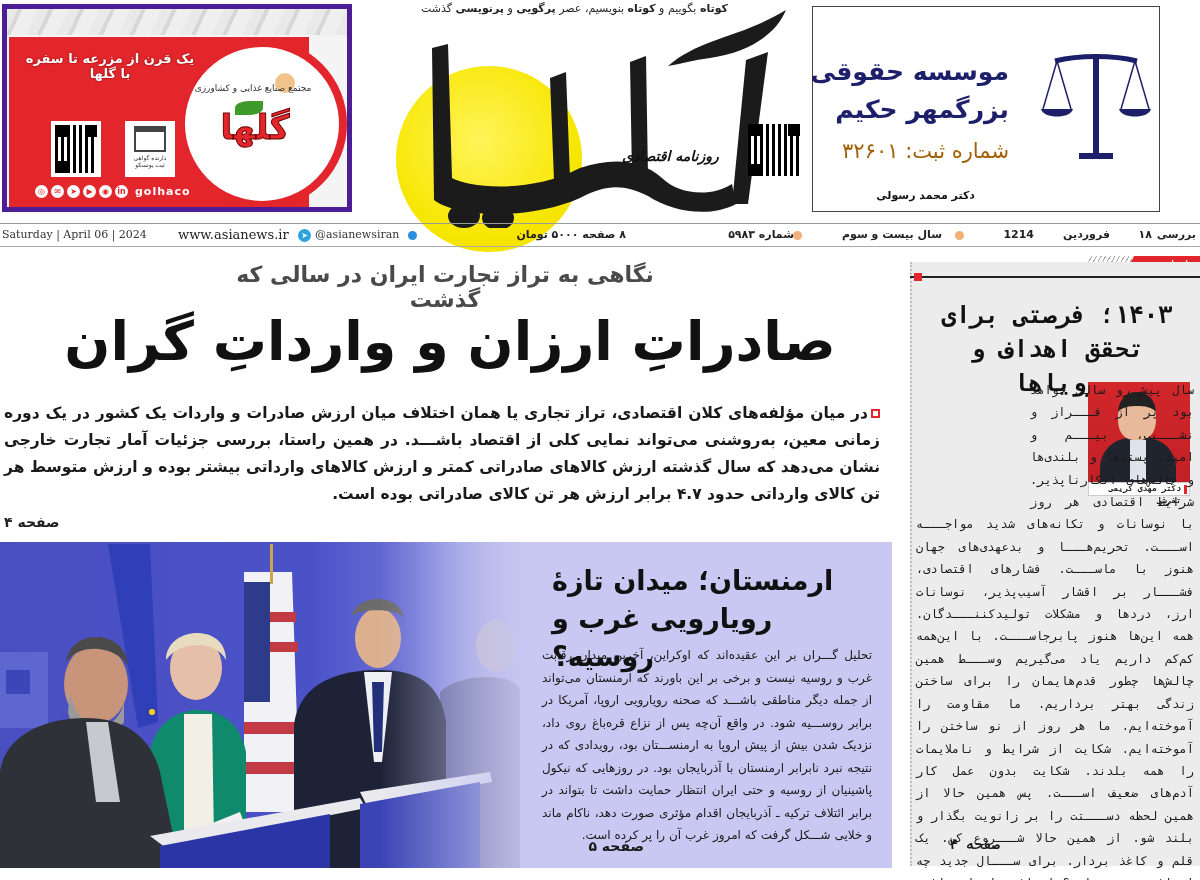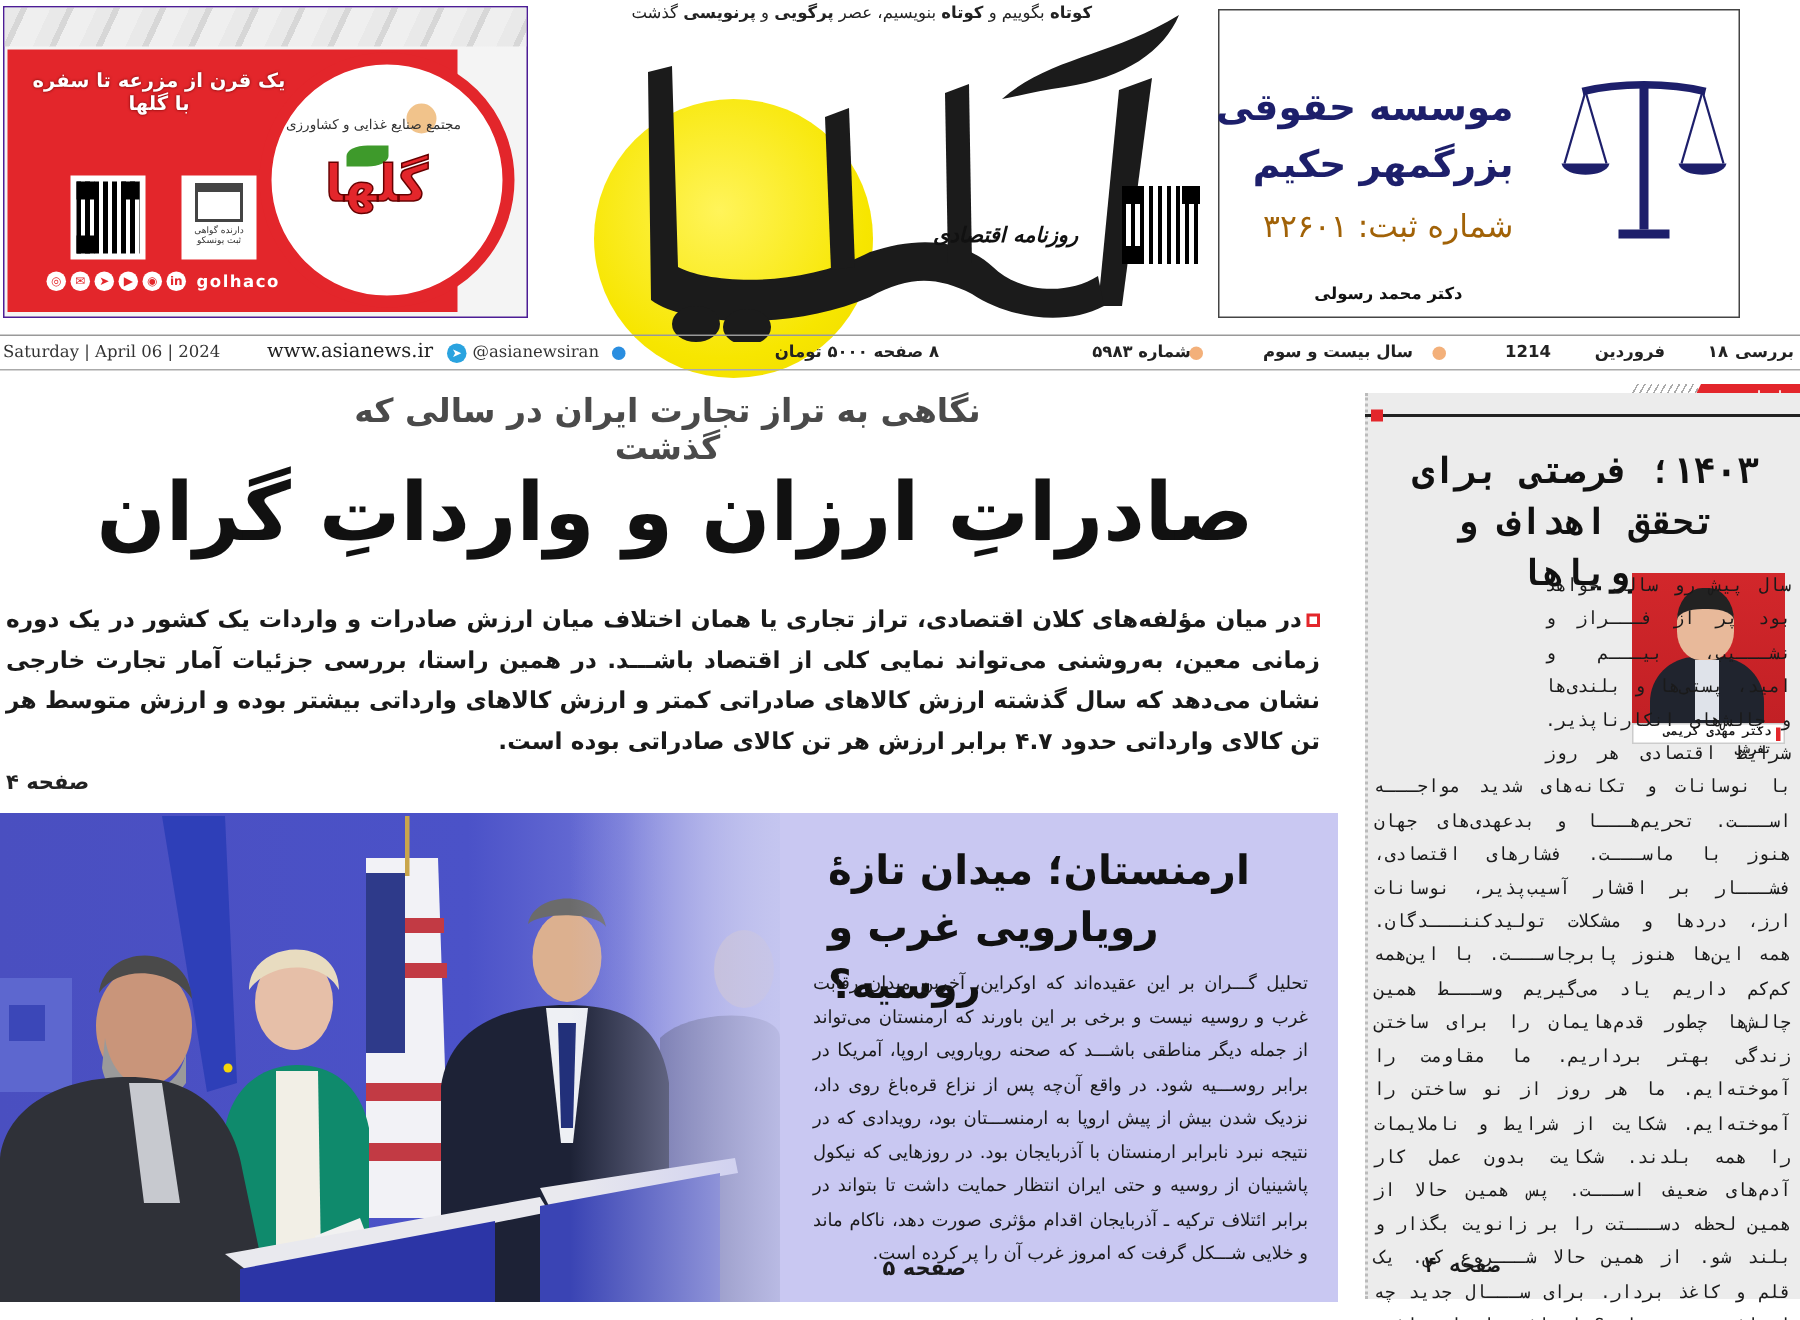--- a/index.html
+++ b/index.html
@@ -2,21 +2,21 @@
 <html><head>
 <meta charset="utf-8">
 <style>
   * { box-sizing: border-box; margin: 0; padding: 0; }
   html, body { width: 1200px; height: 880px; overflow: hidden; background: #ffffff; }
   body { position: relative; font-family: "DejaVu Sans", sans-serif; color: #1a1a1a; }
 
   
   .ad-left {
     position: absolute; left: 2px; top: 4px; width: 350px; height: 208px;
-    border: 1px solid #4c1d95; background: #f4f4f4; overflow: hidden;
+    border: 5px solid #4c1d95; background: #f4f4f4; overflow: hidden;
   }
   .ad-left .herbs { position: absolute; left: 0; top: 0; right: 0; height: 26px;
     background: repeating-linear-gradient(115deg, #e9e9e9 0 10px, #d7d7d7 10px 14px, #efefef 14px 28px); }
   .ad-left .red { position: absolute; left: 2px; top: 28px; width: 300px; height: 175px; background: #e3262b; }
   .ad-left .circle { position: absolute; left: 170px; top: 30px; width: 170px; height: 170px; border-radius: 50%;
     background: #fff; border: 8px solid #e3262b; }
   .ad-left .slogan { position: absolute; left: 18px; top: 42px; width: 170px; text-align: center;
     color: #fff; font-weight: bold; font-size: 13px; direction: rtl; text-shadow: 0 0 2px #600; }
   .ad-left .brand { position: absolute; left: 188px; top: 98px; width: 120px; text-align: center;
     color: #e3262b; font-weight: bold; font-size: 34px; direction: rtl; -webkit-text-stroke: 1px #600; }

